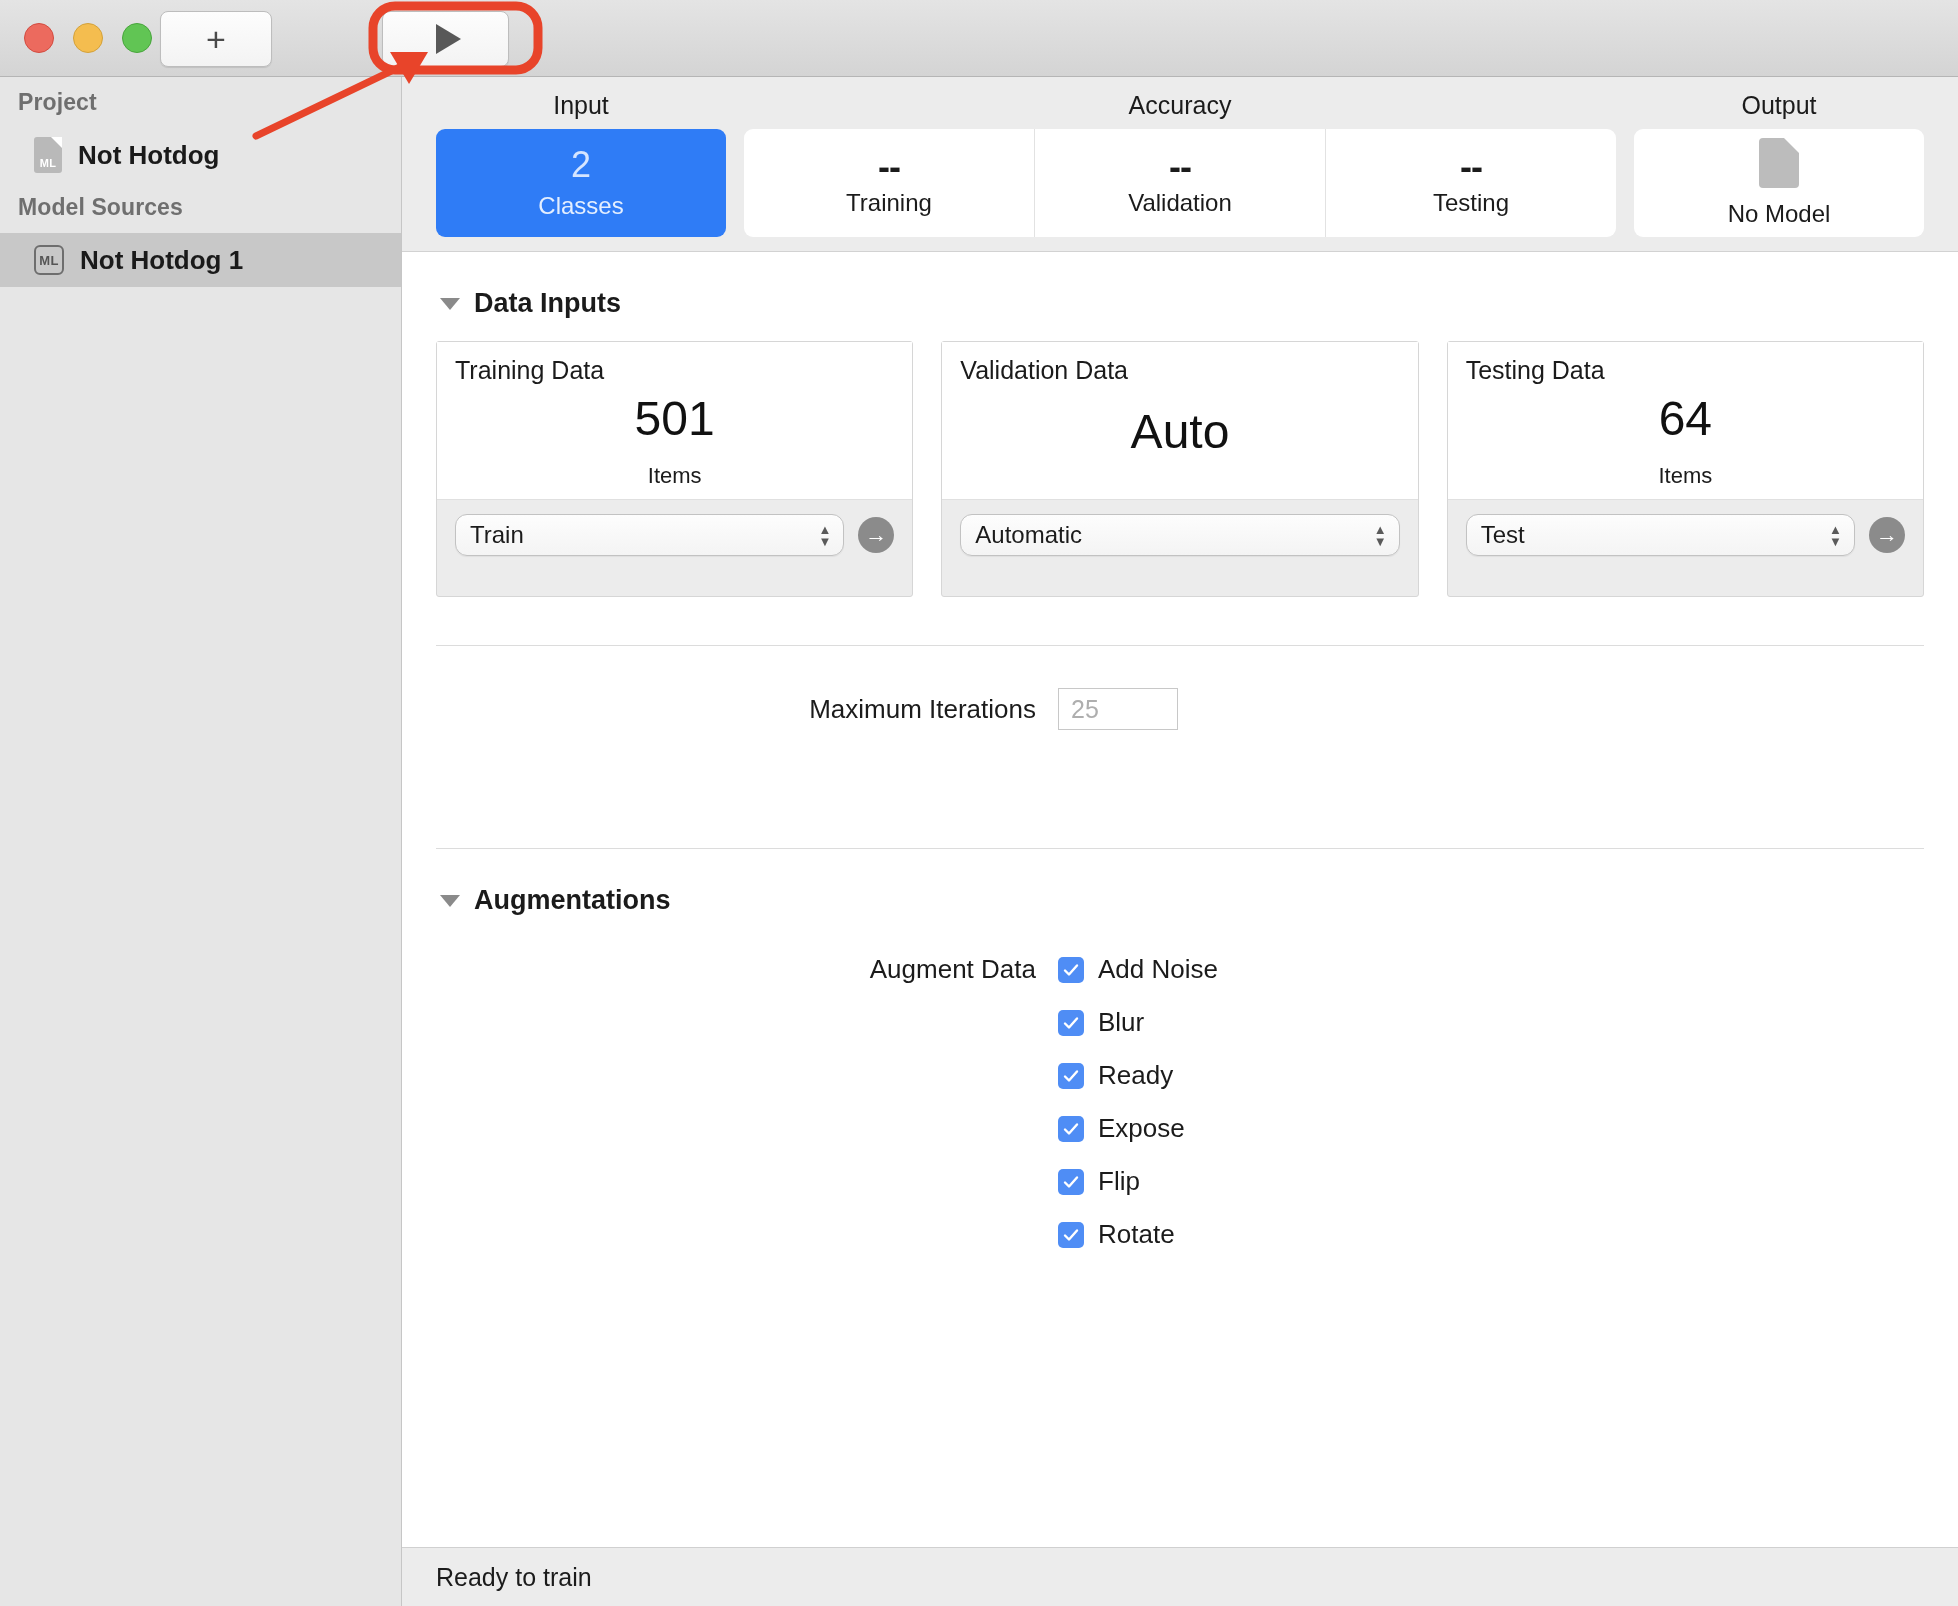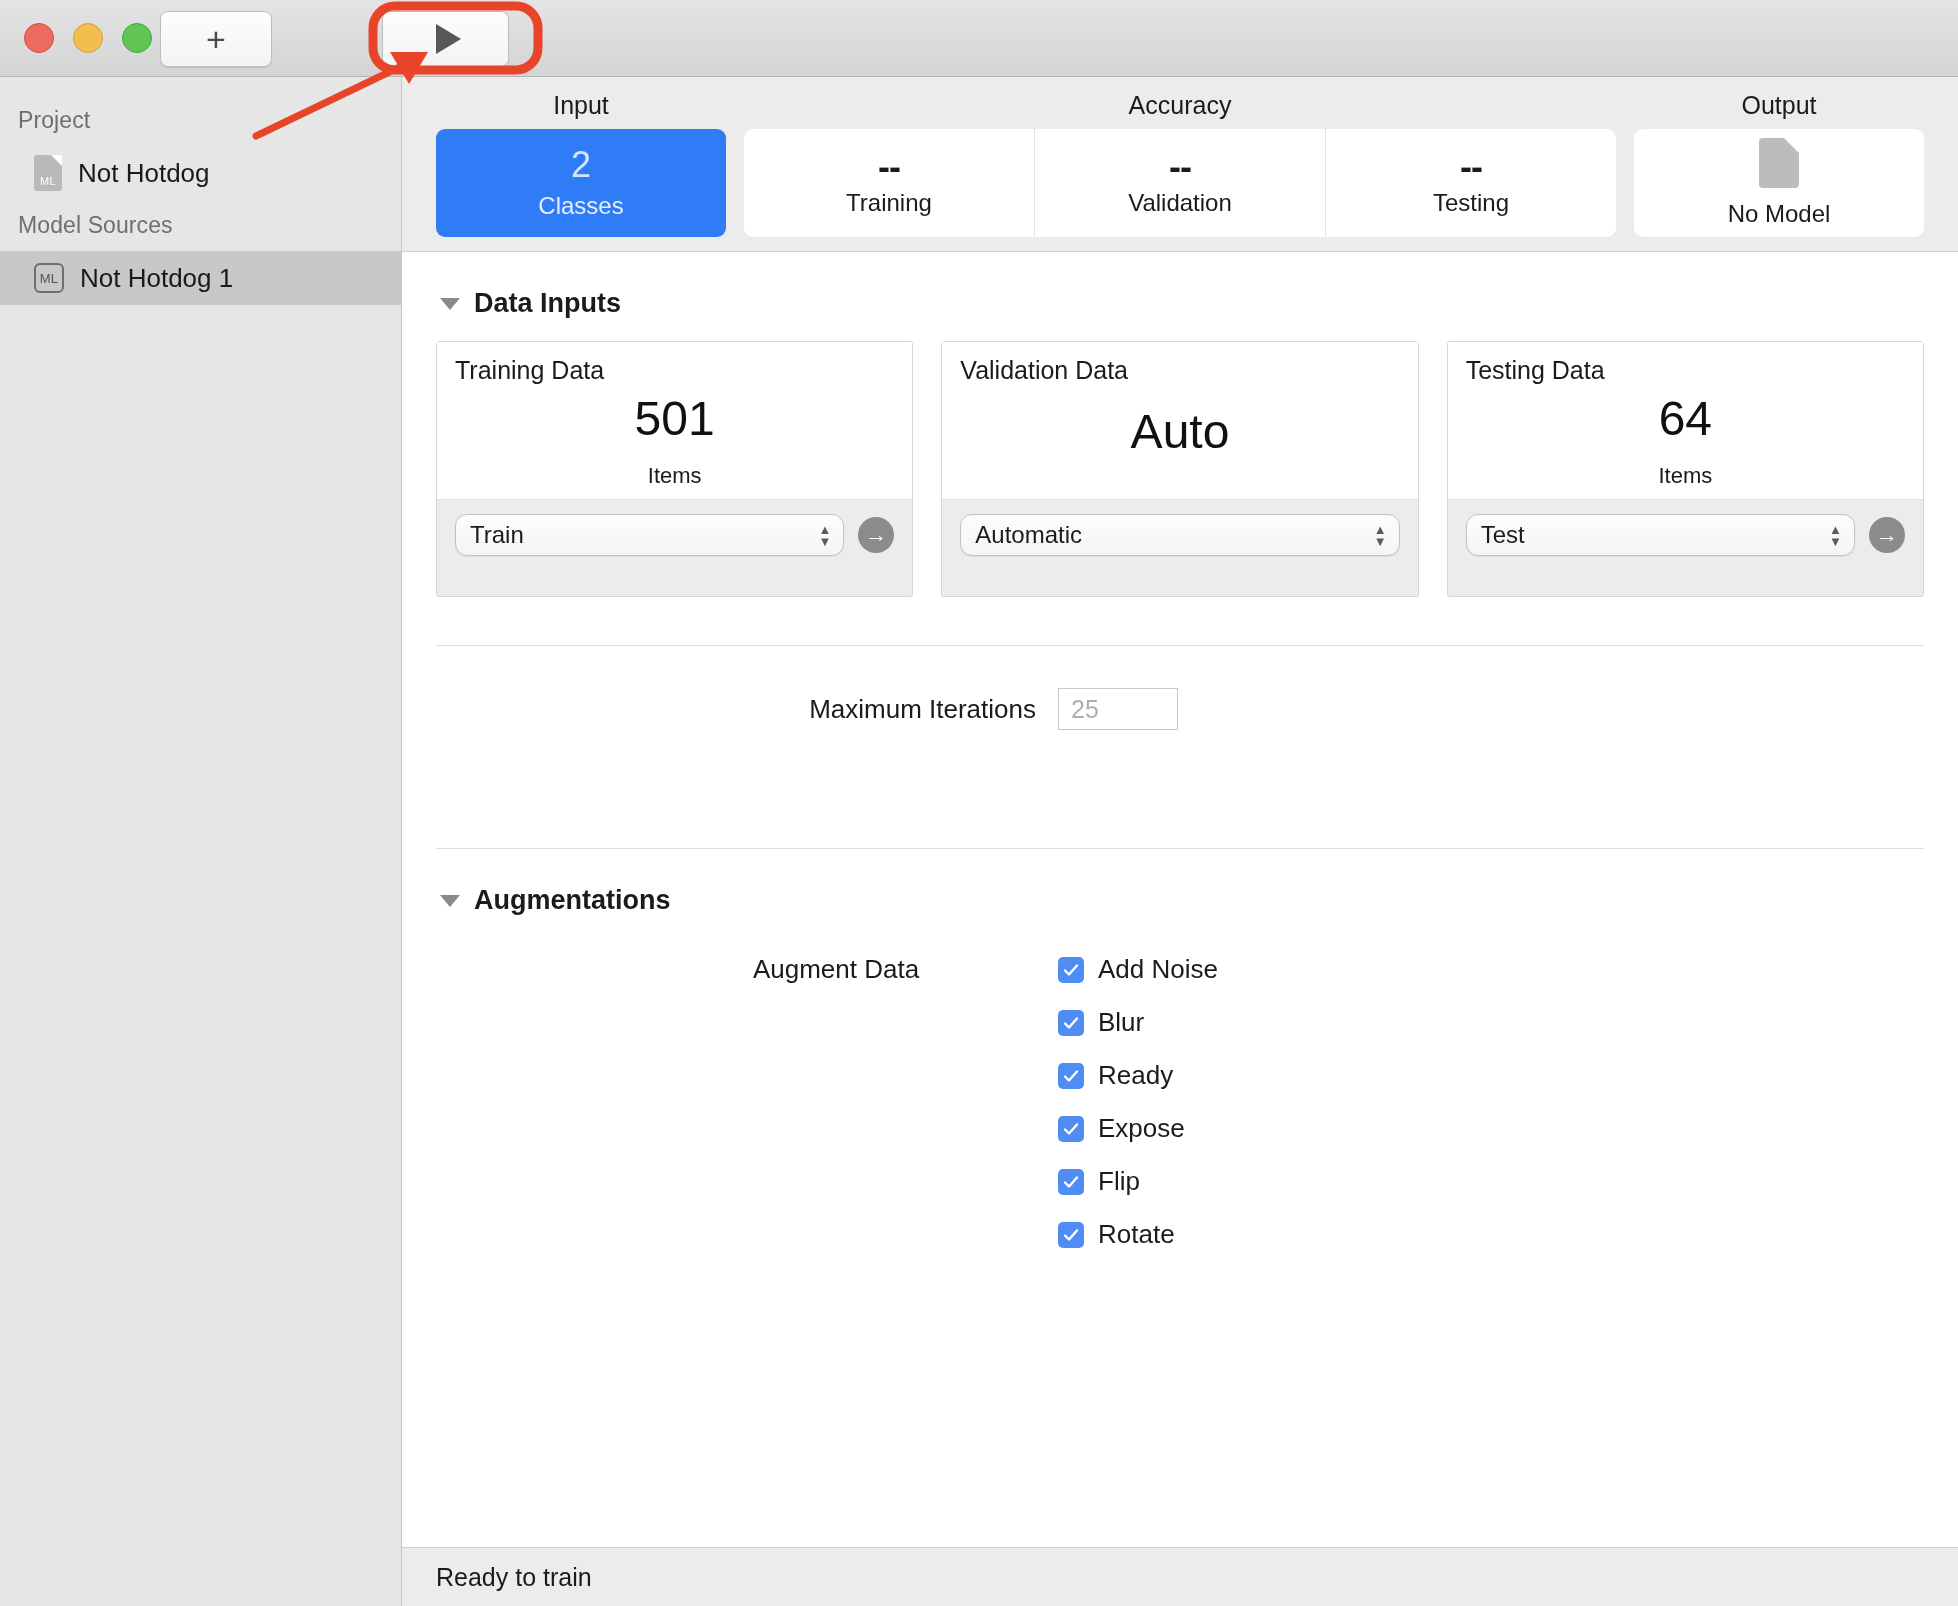--- a/index.html
+++ b/index.html
@@ -54,22 +54,22 @@
   }
 
   
   .body { flex: 1 1 auto; display: flex; min-height: 0; }
 
   
   .sidebar {
     width: 402px; flex: 0 0 402px;
     background: #e6e6e6;
     border-right: 1px solid #c6c6c6;
-    padding-top: 18px;
     box-sizing: border-box;
+    font-weight: bold;
   }
   .side-header {
     font-size: 23px; color: #6f6f6f;
     padding: 12px 0 12px 18px;
     letter-spacing: 0.1px;
   }
   .side-row {
     display: flex; align-items: center;
     height: 54px; padding-left: 34px;
     font-size: 26px; color: #1a1a1a;
@@ -243,21 +243,21 @@
     width: 120px; height: 42px;
     border: 1px solid #c8c8c8; background: #ffffff;
     font-size: 25px; color: #aeaeae;
     display: flex; align-items: center; padding-left: 12px;
     box-sizing: border-box;
   }
 
   .aug-wrap { margin-top: 38px; padding-left: 200px; }
   .aug-row { display: flex; align-items: center; margin-bottom: 22px; }
   .aug-row .aug-label {
-    width: 400px; text-align: center; margin-right: 22px;
+    width: 400px; text-align: right; margin-right: 22px;
     font-size: 26px; color: #1b1b1b;
   }
   .aug-row .aug-spacer { width: 400px; margin-right: 22px; }
   .checkbox {
     width: 26px; height: 26px; border-radius: 5px;
     background: #4f8df5;
     display: flex; align-items: center; justify-content: center;
     flex: 0 0 26px; margin-right: 14px;
   }
   .checkbox svg { display: block; }

